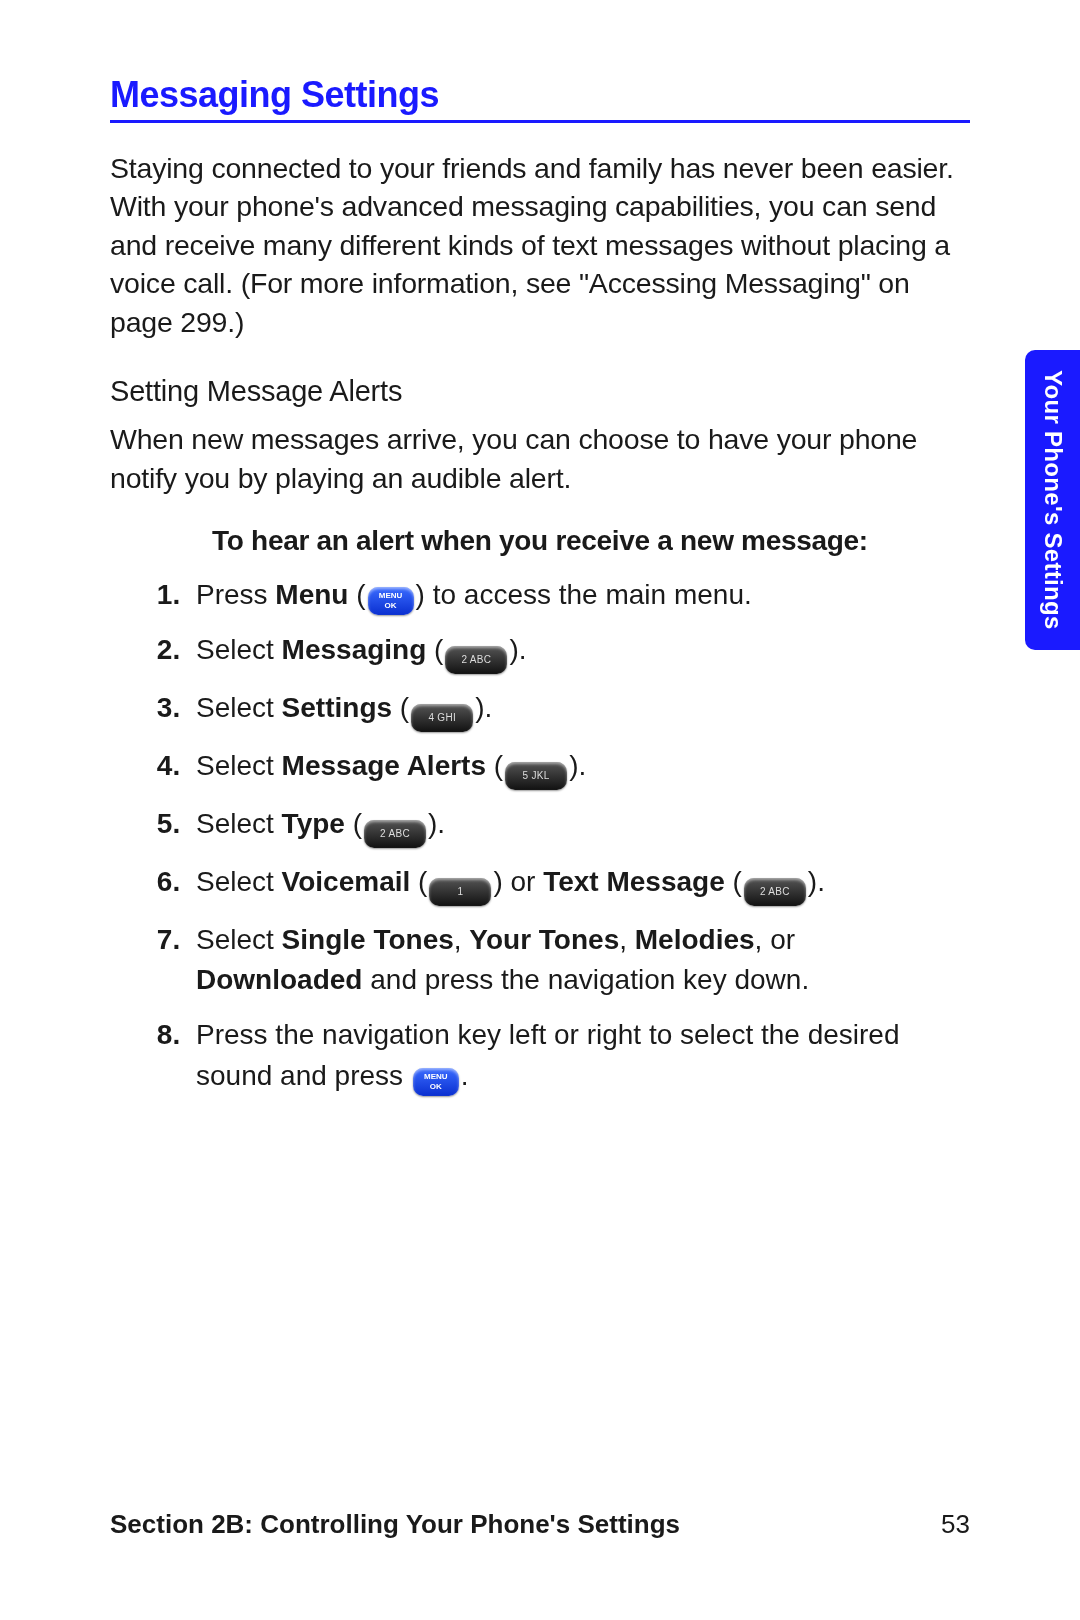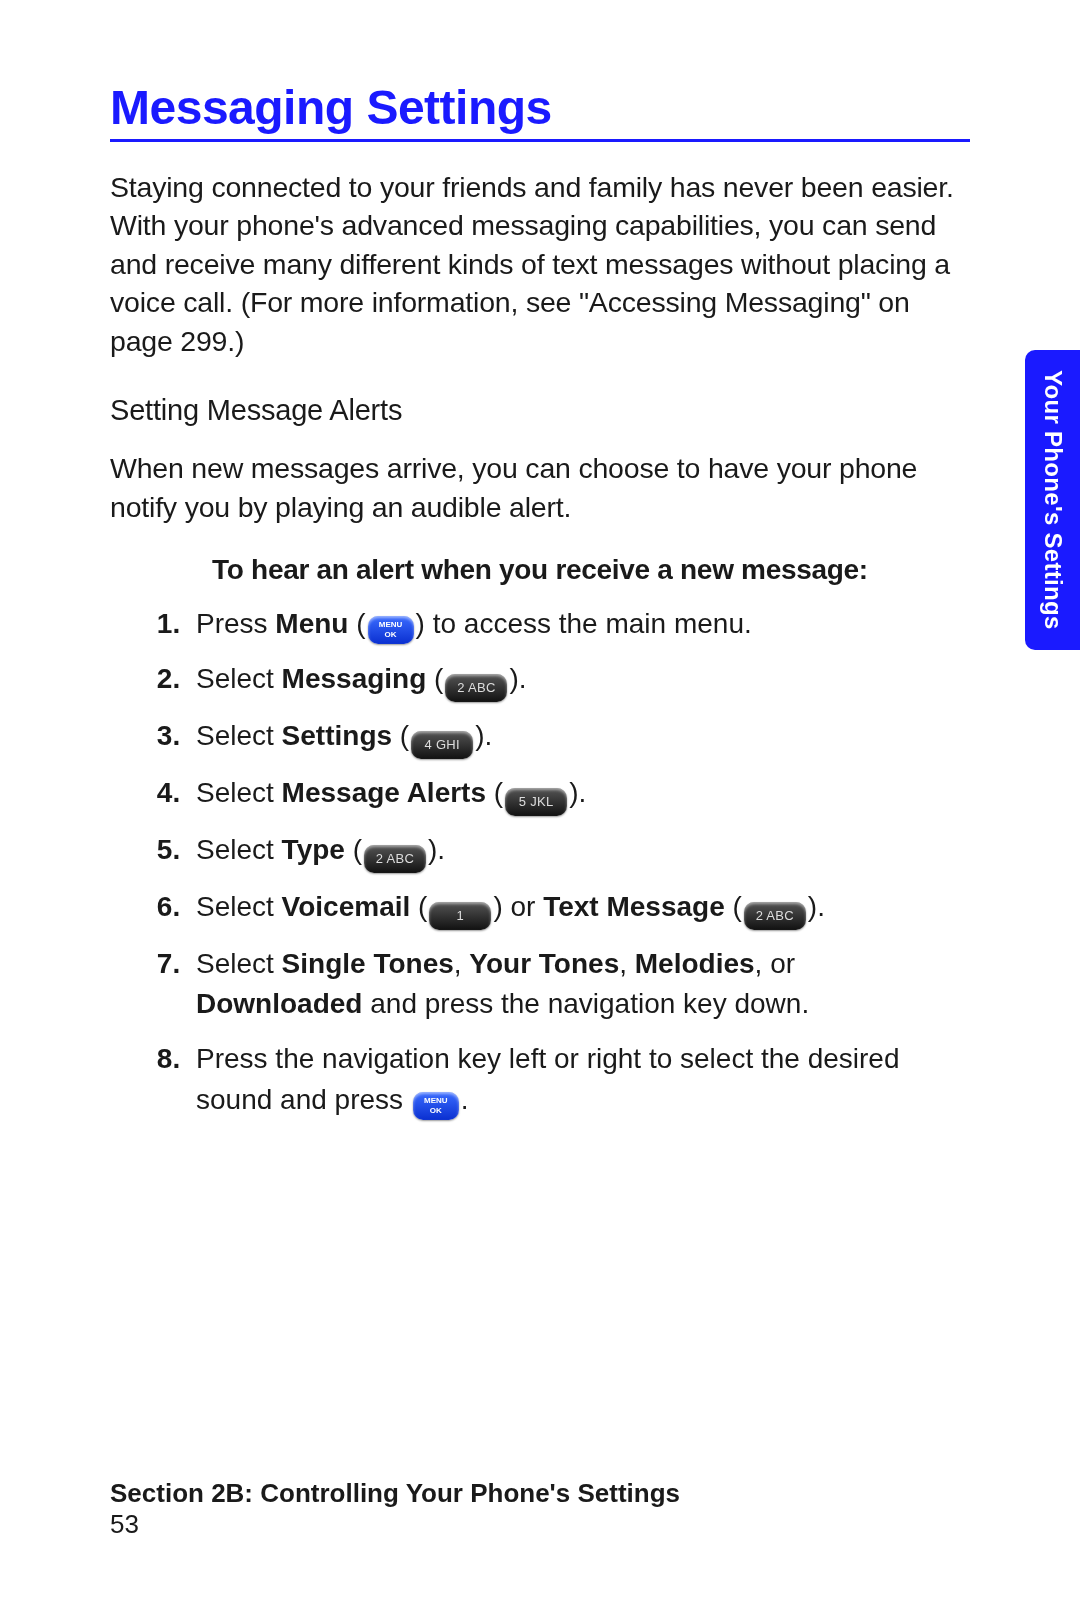--- a/index.html
+++ b/index.html
@@ -14,24 +14,24 @@
   }
   .page {
     position: relative;
     width: 1080px;
     height: 1620px;
     box-sizing: border-box;
     padding: 70px 110px 0 110px;
   }
   .h1 {
     color: #1a1aff;
-    font-size: 48px;
+    font-size: 36px;
     font-weight: 700;
     letter-spacing: -0.5px;
-    margin: 10px 0 6px 0;
+    margin: 4px 0 6px 0;
     padding-bottom: 4px;
     border-bottom: 3px solid #1a1aff;
   }
   .para {
     font-size: 28.5px;
     line-height: 1.35;
     margin: 26px 0 0 0;
     letter-spacing: -0.2px;
   }
   .h2 {
@@ -86,21 +86,20 @@
 
   
   .footer {
     position: absolute;
     bottom: 80px;
     left: 110px;
     right: 110px;
     display: flex;
     justify-content: space-between;
     font-size: 26px;
-    flex-direction: column;
   }
   .footer .sec { font-weight: 700; }
 
   
   .key {
     display: inline-block;
     vertical-align: -4px;
     height: 28px;
     line-height: 28px;
     border-radius: 10px;
@@ -118,35 +117,35 @@
     font-weight: 700;
     font-size: 8px;
     line-height: 10px;
     padding-top: 4px;
     height: 24px;
   }
   .key-num {
     width: 50px;
     background: linear-gradient(#555, #111);
     color: #ddd;
-    font-size: 13px;
+    font-size: 10px;
     letter-spacing: 0.3px;
   }
 </style>
 </head>
 <body>
 
 <div class="page">
 
   <h1 class="h1">Messaging Settings</h1>
 
   <p class="para">Staying connected to your friends and family has never been easier. With your phone's advanced messaging capabilities, you can send and receive many different kinds of text messages without placing a voice call. (For more information, see "Accessing Messaging" on page 299.)</p>
 
   <h2 class="h2">Setting Message Alerts</h2>
-  <p class="para" style="margin-top:22px">When new messages arrive, you can choose to have your phone notify you by playing an audible alert.</p>
+  <p class="para" style="margin-top:12px">When new messages arrive, you can choose to have your phone notify you by playing an audible alert.</p>
 
   <p class="lead">To hear an alert when you receive a new message:</p>
 
   <ol class="steps">
     <li>
       <span>Press </span><span class="b">Menu</span><span> (</span><span class="key key-menu"><span>MENU</span><br><span>OK</span></span><span>) to access the main menu.</span>
     </li>
     <li>
       <span>Select </span><span class="b">Messaging</span><span> (</span><span class="key key-num">2 ABC</span><span>).</span>
     </li>

